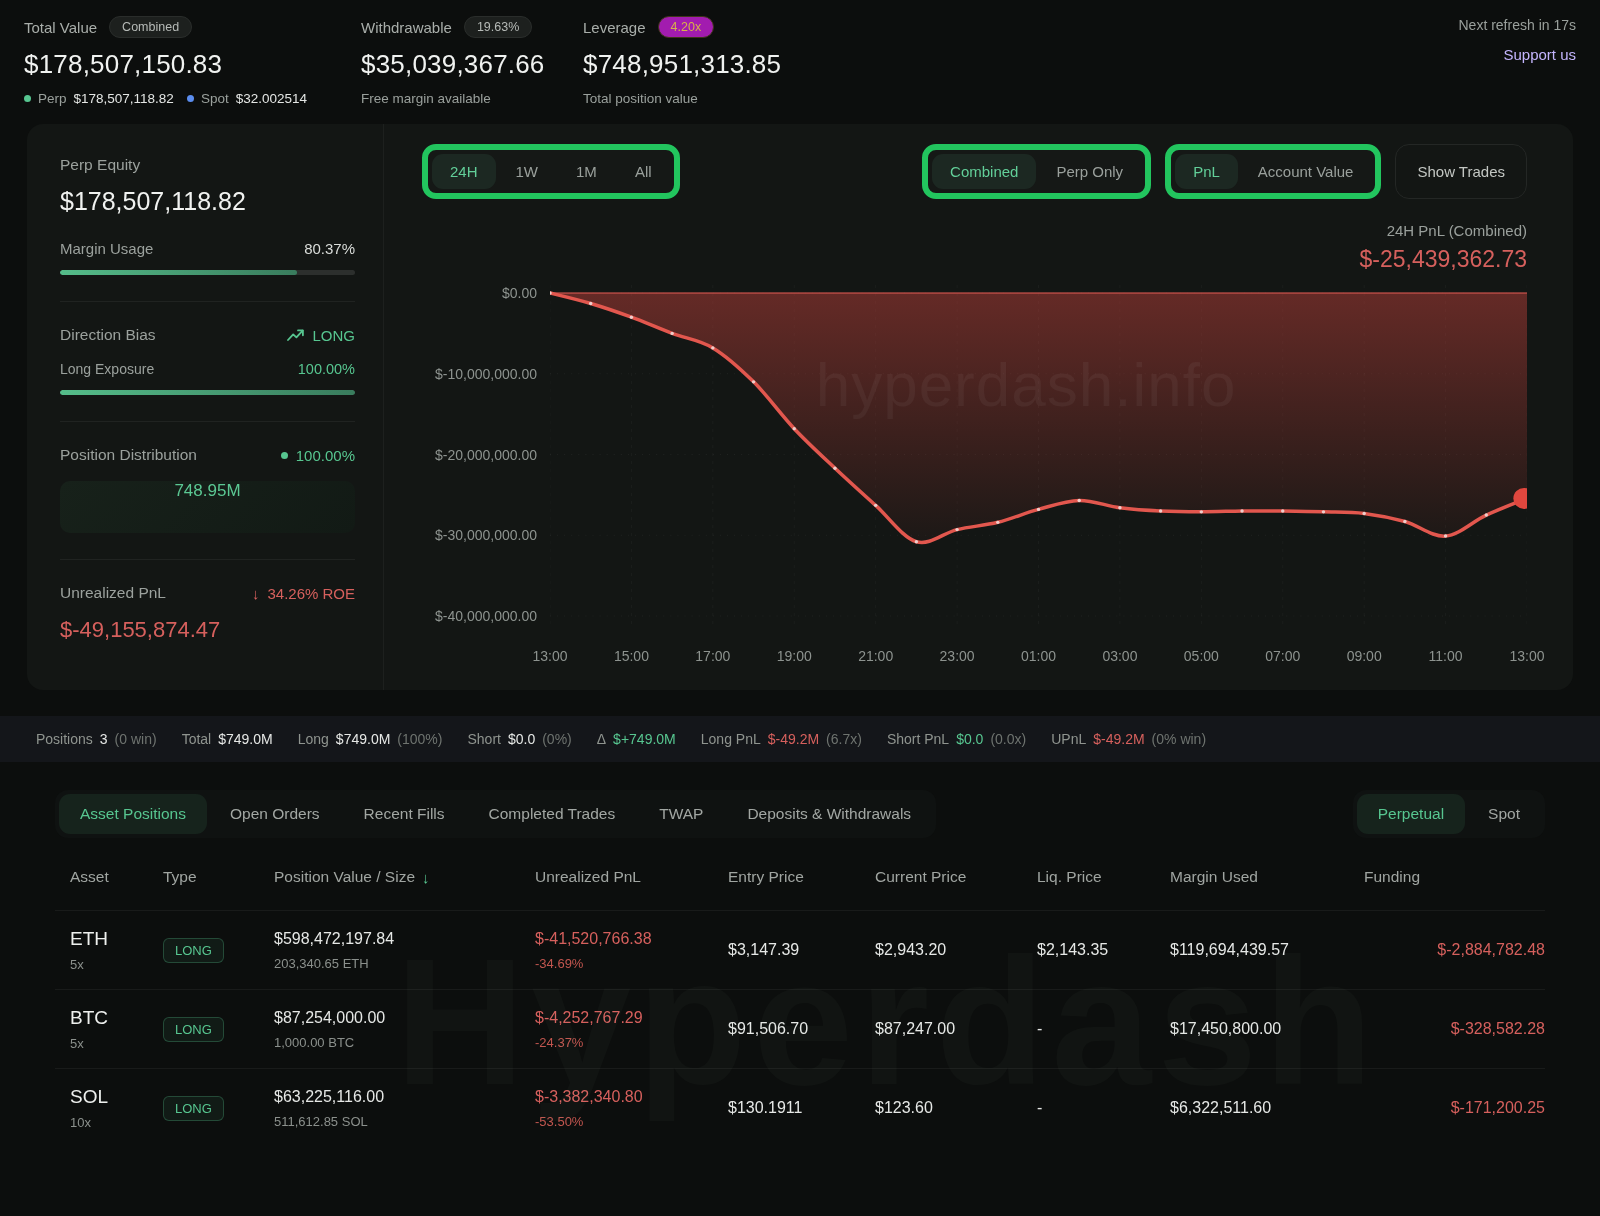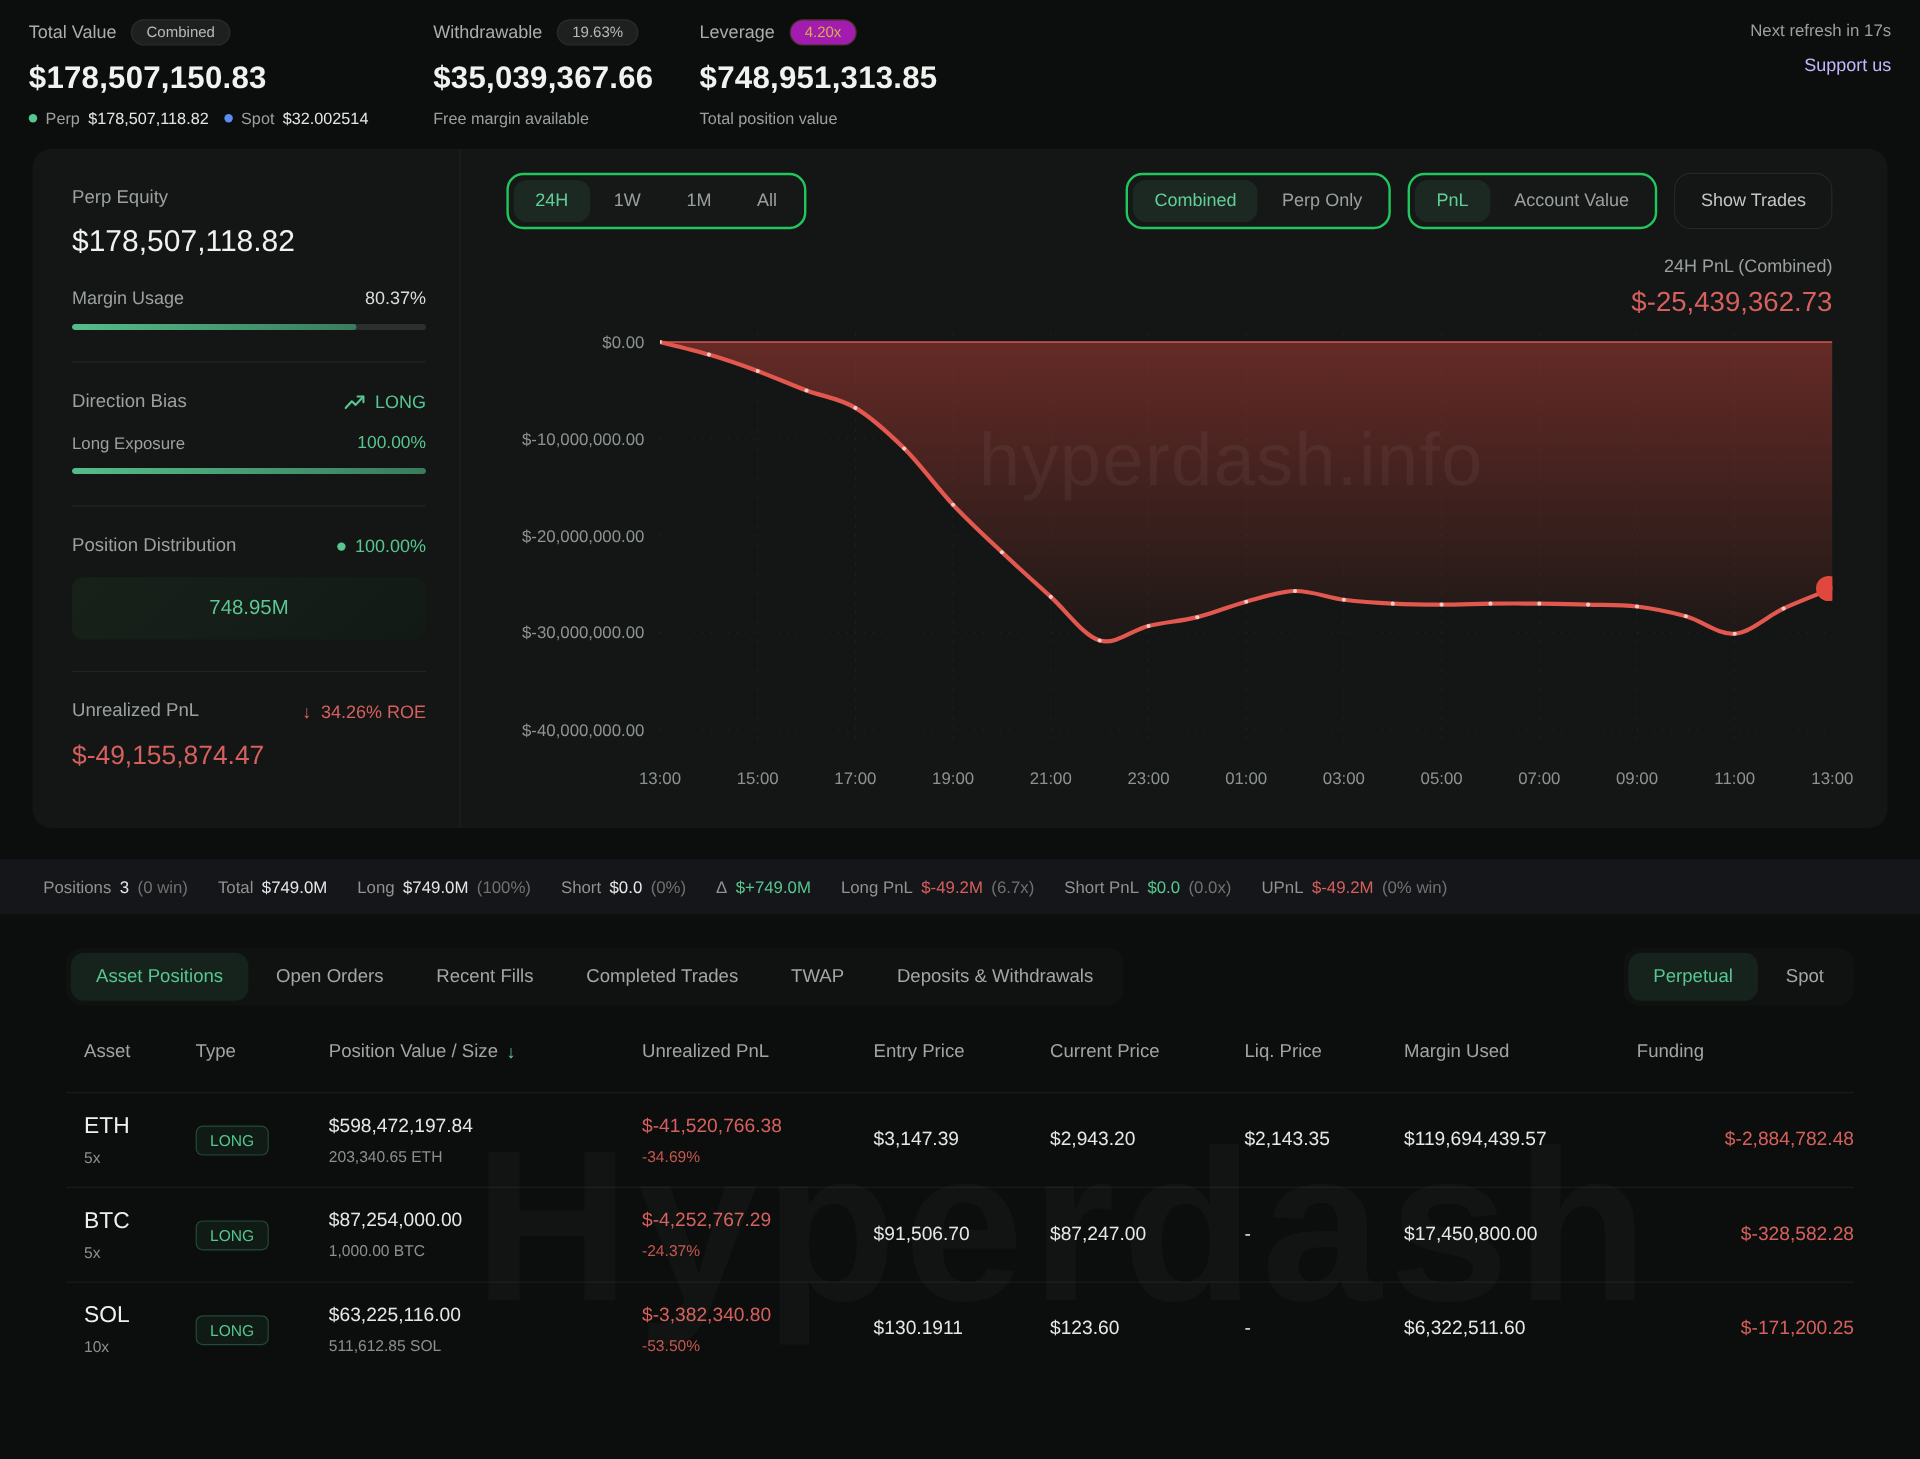--- a/index.html
+++ b/index.html
@@ -8,21 +8,21 @@
   .green{color:#57c690}.red{color:#d6605d}
 
   
   .topbar{display:flex;padding:14px 24px 0 24px}
   .stat{flex:none}
   .stat.w1{width:337px}.stat.w2{width:222px}
   .lrow{display:flex;align-items:center;gap:12px;height:26px}
   .stat-label{color:#a9aeaa;font-size:15px}
   .pill{background:#1d201e;border:1px solid #2a2d2b;color:#b6bab7;font-size:12.5px;padding:3px 12px;border-radius:999px}
   .pill.gold{background:#a21caf;border-color:#40351a;color:#d8b14a}
-  .stat-value{font-size:26px;font-weight:700;margin-top:9px;letter-spacing:.2px;color:#f0f2f0}
+  .stat-value{font-size:26px;font-weight:400;margin-top:9px;letter-spacing:.2px;color:#f0f2f0}
   .stat-sub{margin-top:11px;font-size:13.5px;color:#9aa09c;display:flex;gap:7px;align-items:center}
   .dot{width:7px;height:7px;border-radius:50%;flex:none}
   .subval{color:#e4e6e4}
   .topright{margin-left:auto;text-align:right;padding-top:3px}
   .refresh{color:#9aa09c;font-size:14px}
   .support{color:#c4b5fd;font-size:15px;margin-top:13px;cursor:pointer}
 
   
   .panel{margin:18px 27px 0;background:#131614;border-radius:16px;display:flex;height:566px;overflow:hidden}
   .ov{width:356px;flex:none;padding:8px 28px 0 33px}
@@ -30,27 +30,27 @@
   .ov-sec:last-child{border-bottom:none}
   .orow{display:flex;justify-content:space-between;align-items:center}
   .olabel{color:#9ba19d;font-size:15.5px}
   .oright{display:flex;align-items:center;gap:8px;font-size:15px}
   .pe-value{font-size:25px;font-weight:500;margin:13px 0 24px;color:#f0f2f0}
   .mu-value{color:#d9dcd9;font-size:15px}
   .bar{height:5px;border-radius:3px;background:#2c2f2d;margin-top:13px;overflow:hidden}
   .bar i{display:block;height:100%;border-radius:3px;background:linear-gradient(90deg,#55bd8a,#397c5d)}
   .exp-row{margin-top:17px}
   .exp-label{color:#9ba19d;font-size:14px}
-  .dist-box{margin-top:17px;height:52px;border-radius:10px;background:linear-gradient(135deg,#17211a,#121a15);display:flex;align-items:center;justify-content:center;color:#5bc893;font-size:17px}
+  .dist-box{margin-top:17px;height:52px;border-radius:10px;background:linear-gradient(135deg,#17211a,#121a15);display:flex;justify-content:center;color:#5bc893;font-size:17px}
   .upnl-value{font-size:22px;margin-top:15px;color:#d6605d}
 
   
   .chartcol{flex:1;padding:20px 46px 0 38px;display:flex;flex-direction:column;position:relative;border-left:1px solid rgba(255,255,255,.045)}
   .controls{display:flex;align-items:center}
-  .seg-group{display:flex;border:2px solid #22c55e;background:rgba(255,255,255,.012);border-radius:14px;padding:4px;gap:2px}
+  .seg-group{display:flex;border:6px solid #22c55e;background:rgba(255,255,255,.012);border-radius:14px;padding:4px;gap:2px}
   .seg{border:none;background:transparent;color:#9aa09c;font-size:15px;padding:9px 18px;border-radius:11px;font-family:inherit;cursor:pointer;white-space:nowrap}
   .seg.active{background:#1c2822;color:#62cf99}
   .btn{border:1px solid #242725;border-radius:14px;background:transparent;color:#c3c7c3;font-size:15px;padding:13px 21px;font-family:inherit;cursor:pointer}
   .ctr-right{margin-left:auto;display:flex;gap:14px}
   .pnl-head{text-align:right;margin-top:23px}
   .pnl-title{color:#9aa09c;font-size:15px}
   .pnl-value{color:#d6605d;font-size:23px;margin-top:7px}
   .chart-area{display:flex;margin-top:6px}
   .yaxis{width:128px;flex:none;position:relative}
   .ylab{position:absolute;right:13px;color:#8d938f;font-size:14px;transform:translateY(-50%);white-space:nowrap}

